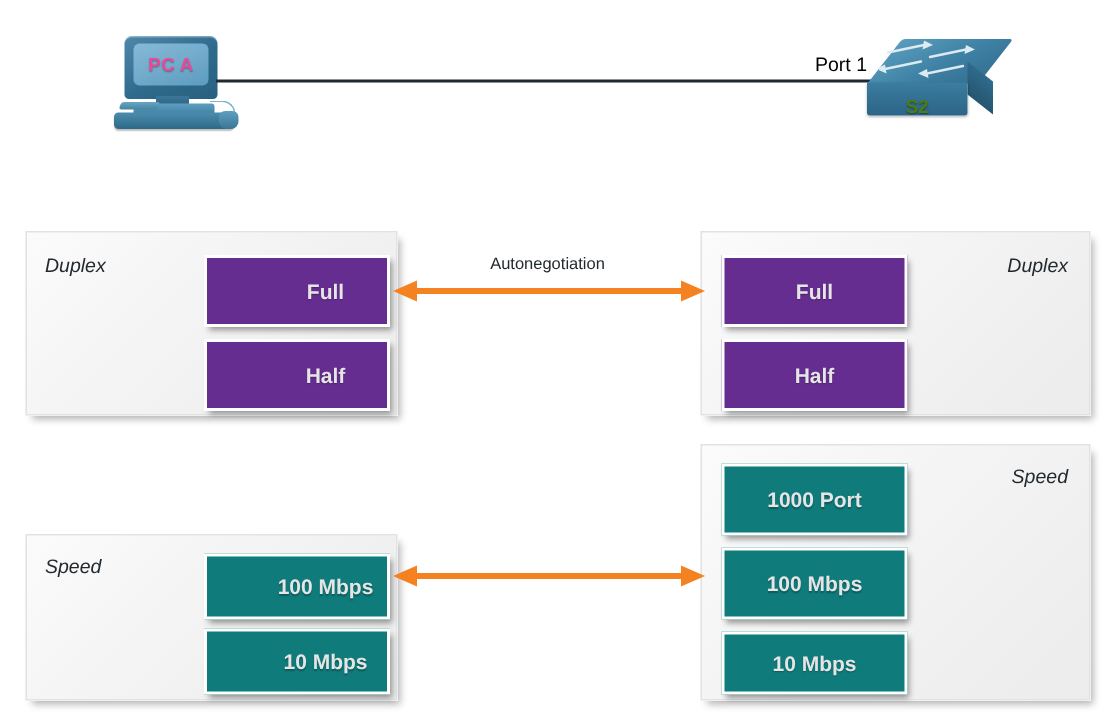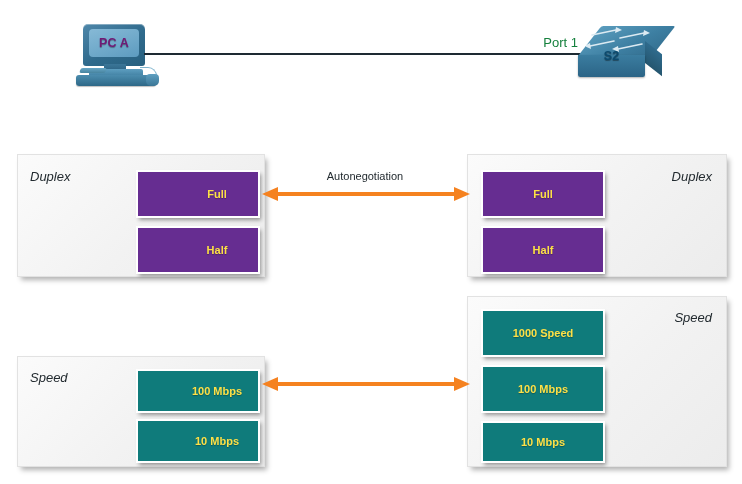--- a/index.html
+++ b/index.html
@@ -43,21 +43,21 @@
     width: 50px; height: 28px;
     background: linear-gradient(160deg, #86b9d6 0%, #6ea8c9 60%, #5d9bbf 100%);
     border-radius: 4px;
   }
   .pc-screen-label {
     position: absolute;
     left: 19px; top: 5px;
     width: 50px; height: 28px;
     line-height: 28px;
     text-align: center;
-    color: #701a75;
+    color: #ec4899;
     font-size: 12.5px;
     font-weight: bold;
     letter-spacing: .2px;
     text-shadow: 0 1px 1px rgba(0,0,0,.35);
   }
   .pc-neck {
     position: absolute;
     left: 34px; top: 40px;
     width: 22px; height: 7px;
     background: linear-gradient(#3b7698, #2c6384);
@@ -110,21 +110,21 @@
     background: #1e2a33;
   }
 
   
   #port1-label {
     position: absolute;
     left: 520px; top: 35px;
     width: 58px;
     text-align: right;
     font-size: 13px;
-    color: #15803d;
+    color: #000000;
   }
 
   
   #switch-s2 {
     position: absolute;
     left: 578px; top: 26px;
     width: 90px; height: 54px;
   }
   .sw-top {
     position: absolute;
@@ -146,25 +146,25 @@
   .sw-side {
     position: absolute;
     left: 67px; top: 15px;
     width: 17px; height: 22px;
     background: linear-gradient(#2f6b8d, #25566f);
     transform: skewY(38deg);
     transform-origin: top left;
   }
   .sw-label {
     position: absolute;
-    left: 0px; top: 19px;
+    left: 0px; top: 34px;
     width: 67px; height: 22px;
     line-height: 22px;
     text-align: center;
-    color: #0c4a6e;
+    color: #4d7c0f;
     font-size: 12.5px;
     font-weight: bold;
     text-shadow: 0 1px 1px rgba(0,0,0,.4);
   }
   .sw-arrows {
     position: absolute;
     left: 8px; top: 1px;
     width: 70px; height: 28px;
   }
 
@@ -179,22 +179,22 @@
     position: absolute;
     font-size: 13px;
     color: #222a2f;
     white-space: nowrap;
     font-style: italic;
   }
   .opt-box {
     position: absolute;
     border: 2px solid #ffffff;
     box-shadow: 2px 3px 4px -1px rgba(0,0,0,.40);
-    color: #fde047;
-    font-size: 11px;
+    color: #e5e5e5;
+    font-size: 14px;
     font-weight: bold;
     display: flex;
     align-items: center;
     justify-content: center;
     box-sizing: border-box;
     text-shadow: 0 1px 1px rgba(0,0,0,.28);
   }
 
   
   .opt-box.align-rightish { justify-content: center; padding-left: 38px; }
@@ -276,21 +276,21 @@
 </svg>
 
 <div class="panel" style="left:17px; top:356px; width:246px; height:109px;">
   <div class="panel-title" style="left:12px; top:13px;">Speed</div>
   <div class="opt-box align-rightish" style="left: 118px; top: 12px; width: 124px; height: 44px; background: rgb(15, 123, 123);">100 Mbps</div>
   <div class="opt-box align-rightish" style="left: 118px; top: 62px; width: 124px; height: 44px; background: rgb(15, 123, 123);">10 Mbps</div>
 </div>
 
 <div class="panel" style="left:467px; top:296px; width:258px; height:169px;">
   <div class="panel-title" style="right:14px; top:13px;">Speed</div>
-  <div class="opt-box" style="left: 13px; top: 12px; width: 124px; height: 48px; background: rgb(15, 123, 123);">1000 Speed</div>
+  <div class="opt-box" style="left: 13px; top: 12px; width: 124px; height: 48px; background: rgb(15, 123, 123);">1000 Port</div>
   <div class="opt-box" style="left: 13px; top: 68px; width: 124px; height: 48px; background: rgb(15, 123, 123);">100 Mbps</div>
   <div class="opt-box" style="left: 13px; top: 124px; width: 124px; height: 42px; background: rgb(15, 123, 123);">10 Mbps</div>
 </div>
 
 <div class="neg-label" style="left:265px; top:363px; width:200px;"></div>
 <svg class="neg-arrow" style="left:262px; top:376px; width:208px;" viewBox="0 0 208 16" preserveAspectRatio="none">
   <line x1="14" y1="8" x2="194" y2="8" stroke="#F58220" stroke-width="4"></line>
   <polygon points="0,8 16,1 16,15" fill="#F58220"></polygon>
   <polygon points="208,8 192,1 192,15" fill="#F58220"></polygon>
 </svg>

